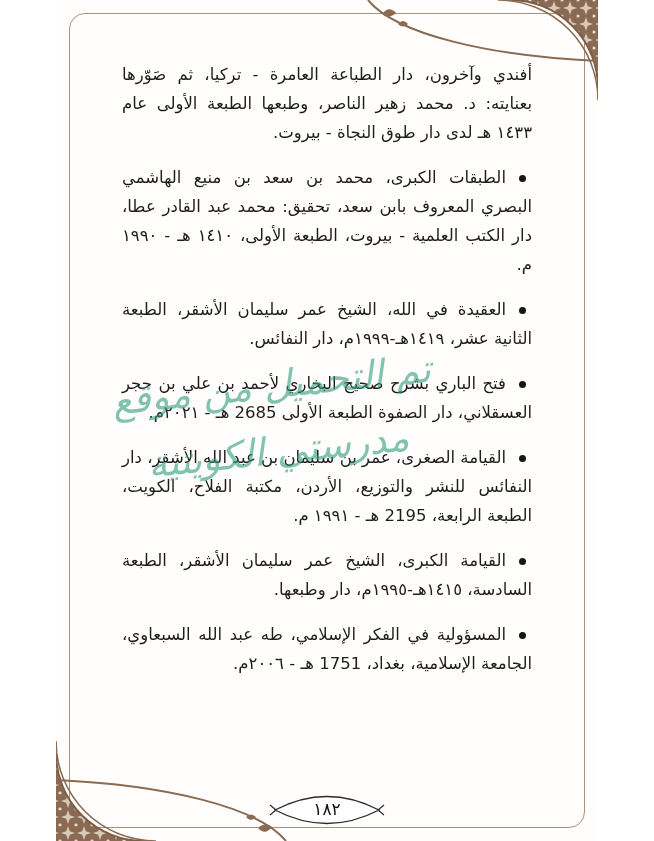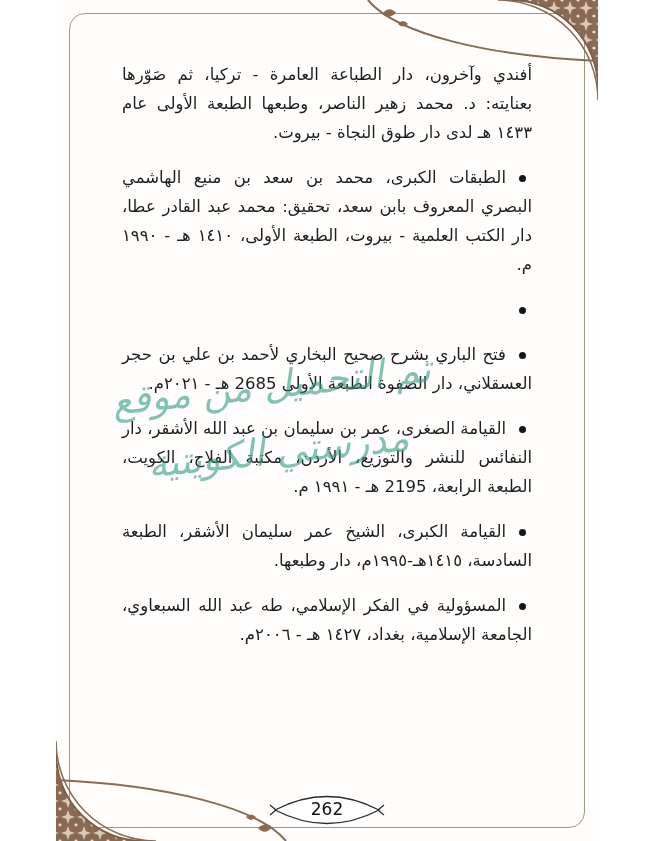--- a/index.html
+++ b/index.html
@@ -86,35 +86,35 @@
     <path d="M160 0 A100 100 0 0 1 260 100" fill="none" stroke="#8a6a52" stroke-width="1.6"></path>
     <path d="M30 0 C 58 34, 150 56, 260 61" fill="none" stroke="#8a6a52" stroke-width="2"></path>
     <path d="M44 14 q7 -9 14 -1 q-8 7 -14 1 Z" fill="#8a6a52"></path>
     <path d="M60 24 q5 -6 10 0 q-5 5 -10 0 Z" fill="#8a6a52"></path>
   </svg>
 
   <div class="content" dir="rtl">
     <p class="intro">أفندي وآخرون، دار الطباعة العامرة - تركيا، ثم صَوّرها بعنايته: د. محمد زهير الناصر، وطبعها الطبعة الأولى عام ١٤٣٣ هـ لدى دار طوق النجاة - بيروت.</p>
     <ul class="biblist">
       <li><span class="bullet"></span><span>الطبقات الكبرى، محمد بن سعد بن منيع الهاشمي البصري المعروف بابن سعد، تحقيق: محمد عبد القادر عطا، دار الكتب العلمية - بيروت، الطبعة الأولى، ١٤١٠ هـ - ١٩٩٠ م.</span></li>
-      <li><span class="bullet"></span></li>
+      <li><span class="bullet"></span><span>العقيدة في الله، الشيخ عمر سليمان الأشقر، الطبعة الثانية عشر، ١٤١٩هـ-١٩٩٩م، دار النفائس.</span></li>
       <li><span class="bullet"></span><span>فتح الباري بشرح صحيح البخاري لأحمد بن علي بن حجر العسقلاني، دار الصفوة الطبعة الأولى 2685 هـ - ٢٠٢١م.</span></li>
       <li><span class="bullet"></span><span>القيامة الصغرى، عمر بن سليمان بن عبد الله الأشقر، دار النفائس للنشر والتوزيع، الأردن، مكتبة الفلاح، الكويت، الطبعة الرابعة، 2195 هـ - ١٩٩١ م.</span></li>
       <li><span class="bullet"></span><span>القيامة الكبرى، الشيخ عمر سليمان الأشقر، الطبعة السادسة، ١٤١٥هـ-١٩٩٥م، دار وطبعها.</span></li>
-      <li><span class="bullet"></span><span>المسؤولية في الفكر الإسلامي، طه عبد الله السبعاوي، الجامعة الإسلامية، بغداد، ١٤٢٧ هـ - ٢٠٠٦م.</span></li>
+      <li><span class="bullet"></span><span>المسؤولية في الفكر الإسلامي، طه عبد الله السبعاوي، الجامعة الإسلامية، بغداد، 1751 هـ - ٢٠٠٦م.</span></li>
     </ul>
   </div>
 
   <div class="watermark">
     <div>تم التحميل من موقع</div>
     <div>مدرستي الكويتية</div>
   </div>
 
   <div class="pagenum">
     <svg width="120" height="42" viewBox="0 0 120 42" aria-hidden="true">
       <path d="M8 21 Q 60 -6 112 21 Q 60 48 8 21 Z" fill="#ffffff" stroke="#2b2b2b" stroke-width="1.4"></path>
       <path d="M3 16 l6 5 M3 26 l6 -5" stroke="#2b2b2b" stroke-width="1.2" fill="none"></path>
       <path d="M117 16 l-6 5 M117 26 l-6 -5" stroke="#2b2b2b" stroke-width="1.2" fill="none"></path>
     </svg>
-    <span class="num">262</span>
+    <span class="num">١٨٢</span>
   </div>
 
 </div>
 
 </body></html>

